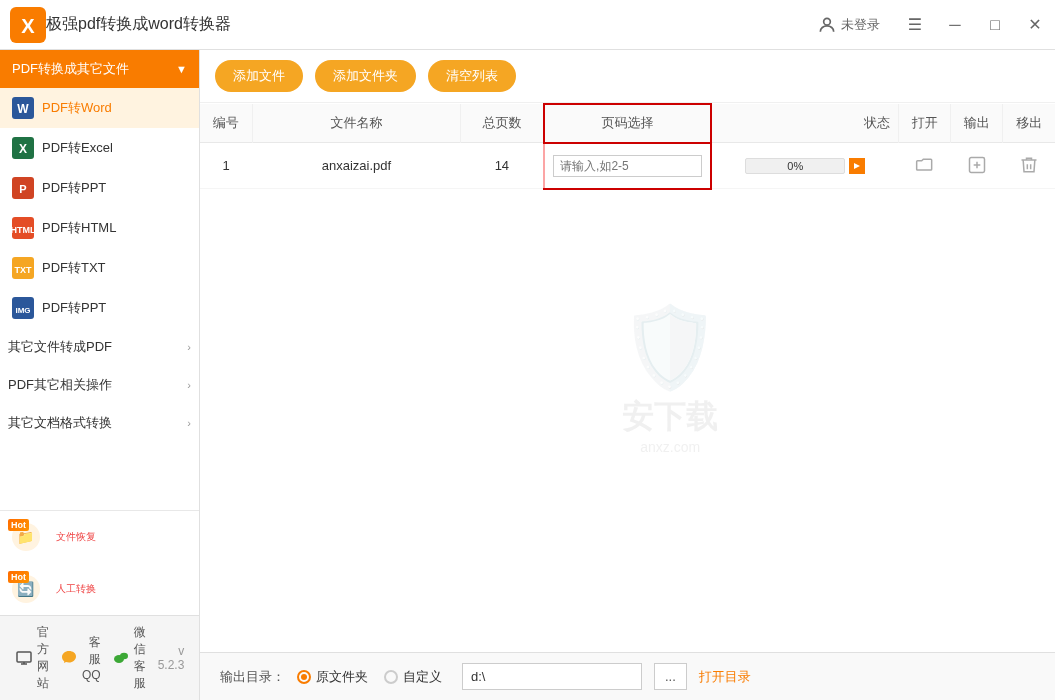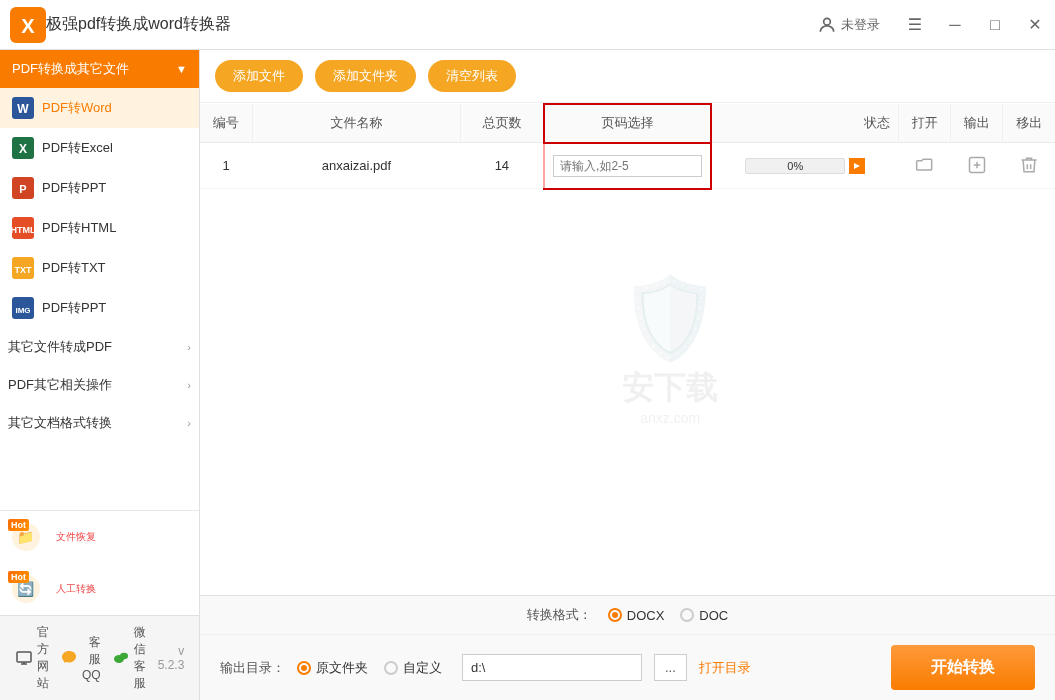--- a/index.html
+++ b/index.html
@@ -671,44 +671,30 @@
 
       <div class="watermark">
         <span class="wm-icon">🛡️</span>
         <div class="wm-text1">安下载</div>
         <div class="wm-text2">anxz.com</div>
       </div>
     </div>
 
     <div class="bottom-panel">
 
-      <div class="format-row">
-        <span class="format-label">转换格式：</span>
-        <div class="radio-group">
-          <div class="radio-item">
-            <div class="radio-circle selected"></div>
-            <span class="radio-text">DOCX</span>
-          </div>
-          <div class="radio-item">
-            <div class="radio-circle"></div>
-            <span class="radio-text">DOC</span>
-          </div>
-        </div>
-      </div>
 
       <div class="output-row">
         <span class="output-label">输出目录：</span>
         <div class="radio-item" style="margin-right:4px;">
           <div class="radio-circle selected"></div>
           <span class="radio-text">原文件夹</span>
         </div>
         <div class="radio-item" style="margin-right:8px;">
           <div class="radio-circle"></div>
           <span class="radio-text">自定义</span>
         </div>
         <input class="output-path-input" value="d:\" style="">
         <button class="ellipsis-btn">...</button>
         <span class="open-dir-btn">打开目录</span>
-        <button class="start-btn">开始转换</button>
       </div>
     </div>
   </div>
 </div>
 
 </body></html>

